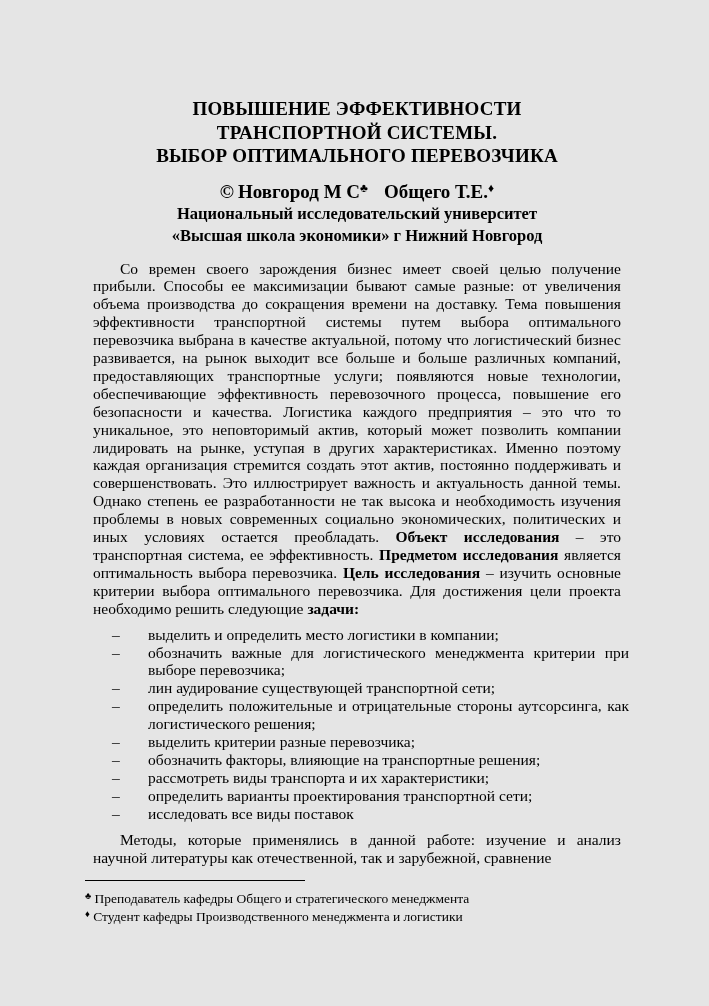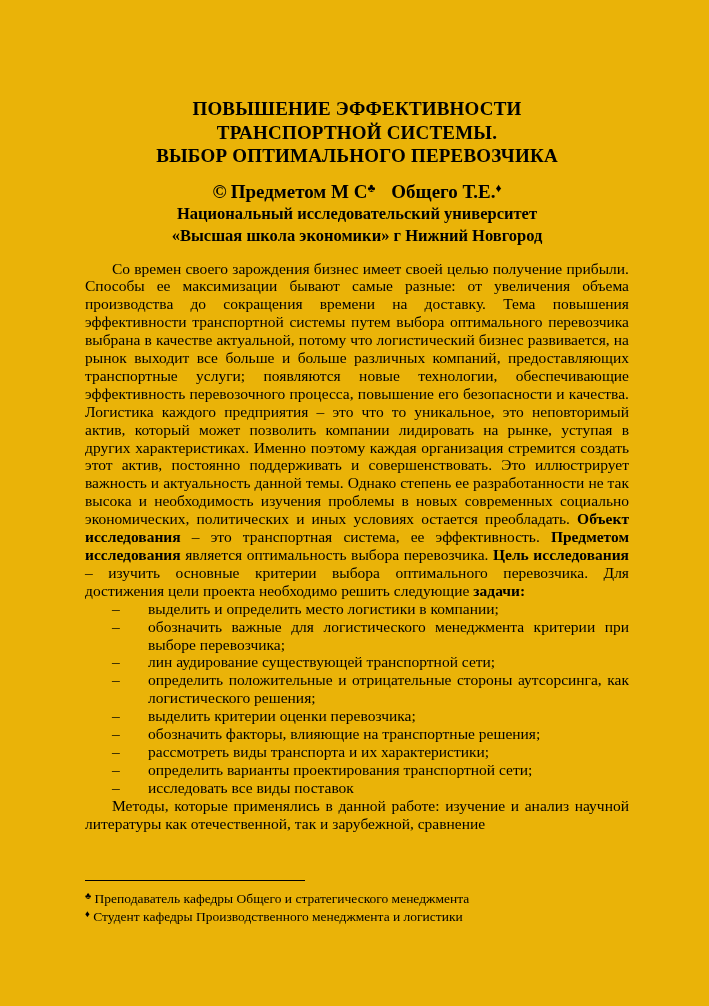--- a/index.html
+++ b/index.html
@@ -4,21 +4,21 @@
 <style>
   html, body {
     margin: 0;
     padding: 0;
     background: #ffffff;
   }
   .page {
     position: relative;
     width: 709px;
     height: 1006px;
-    background: #eab308;
+    background: #e5e5e5;
     color: #000000;
     font-family: "Liberation Serif", "DejaVu Serif", serif;
     overflow: hidden;
     box-sizing: border-box;
   }
   .content {
     position: absolute;
     top: 97px;
     left: 85px;
     right: 80px;
@@ -52,21 +52,21 @@
     font-size: 16.5px;
     line-height: 22px;
     font-weight: bold;
   }
   .body-text {
     margin-top: 13px;
     font-size: 15.5px;
     line-height: 17.9px;
   }
   .para {
-    margin: 0;
+    margin: 8px;
     text-align: justify;
   }
   .para.indent { text-indent: 27px; }
   .para b { font-weight: bold; }
   .task-list { margin: 0; }
   .task {
     display: flex;
     padding-left: 27px;
   }
   .task .dash {
@@ -102,21 +102,21 @@
 
 <div class="page">
   <div class="content">
 
     <h1 class="title">
       <span class="title-line">ПОВЫШЕНИЕ ЭФФЕКТИВНОСТИ</span>
       <span class="title-line">ТРАНСПОРТНОЙ СИСТЕМЫ.</span>
       <span class="title-line">ВЫБОР ОПТИМАЛЬНОГО ПЕРЕВОЗЧИКА</span>
     </h1>
 
-    <div class="byline"><span class="copyright">©</span><span>Предметом М С</span><sup class="mark">♣</sup><span class="author-gap"></span><span>Общего Т.Е.</span><sup class="mark">♦</sup></div>
+    <div class="byline"><span class="copyright">©</span><span>Новгород М С</span><sup class="mark">♣</sup><span class="author-gap"></span><span>Общего Т.Е.</span><sup class="mark">♦</sup></div>
 
     <div class="affiliation">
       <div>Национальный исследовательский университет</div>
       <div>«Высшая школа экономики» г Нижний Новгород</div>
     </div>
 
     <div class="body-text">
       <p class="para indent"><span>Со времен своего зарождения бизнес имеет своей целью получение прибыли. Способы ее максимизации бывают самые разные: от увеличения объема производства до сокращения времени на доставку. Тема повышения эффективности транспортной системы путем выбора оптимального перевозчика выбрана в качестве актуальной, потому что логистический бизнес развивается, на рынок выходит все больше и больше различных компаний, предоставляющих транспортные услуги; появляются новые технологии, обеспечивающие эффективность перевозочного процесса, повышение его безопасности и качества. Логистика каждого предприятия – это что то уникальное, это неповторимый актив, который может позволить компании лидировать на рынке, уступая в других характеристиках. Именно поэтому каждая организация стремится создать этот актив, постоянно поддерживать и совершенствовать. Это иллюстрирует важность и актуальность данной темы. Однако степень ее разработанности не так высока и необходимость изучения проблемы в новых современных социально экономических, политических и иных условиях остается преобладать. </span><b>Объект исследования</b><span> – это транспортная система, ее эффективность. </span><b>Предметом исследования</b><span> является оптимальность выбора перевозчика. </span><b>Цель исследования</b><span> – изучить основные критерии выбора оптимального перевозчика. Для достижения цели проекта необходимо решить следующие </span><b>задачи:</b></p>
 
       <div class="task-list">
@@ -131,21 +131,21 @@
         <div class="task">
           <span class="dash">–</span>
           <span class="task-text">лин аудирование существующей транспортной сети;</span>
         </div>
         <div class="task">
           <span class="dash">–</span>
           <span class="task-text">определить положительные и отрицательные стороны аутсорсинга, как логистического решения;</span>
         </div>
         <div class="task">
           <span class="dash">–</span>
-          <span class="task-text">выделить критерии оценки перевозчика;</span>
+          <span class="task-text">выделить критерии разные перевозчика;</span>
         </div>
         <div class="task">
           <span class="dash">–</span>
           <span class="task-text">обозначить факторы, влияющие на транспортные решения;</span>
         </div>
         <div class="task">
           <span class="dash">–</span>
           <span class="task-text">рассмотреть виды транспорта и их характеристики;</span>
         </div>
         <div class="task">

